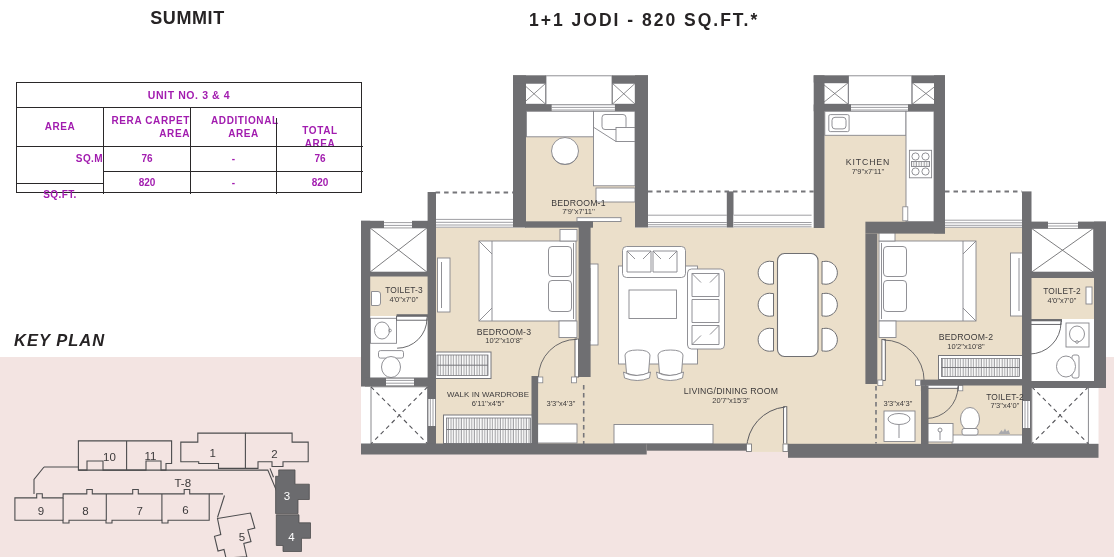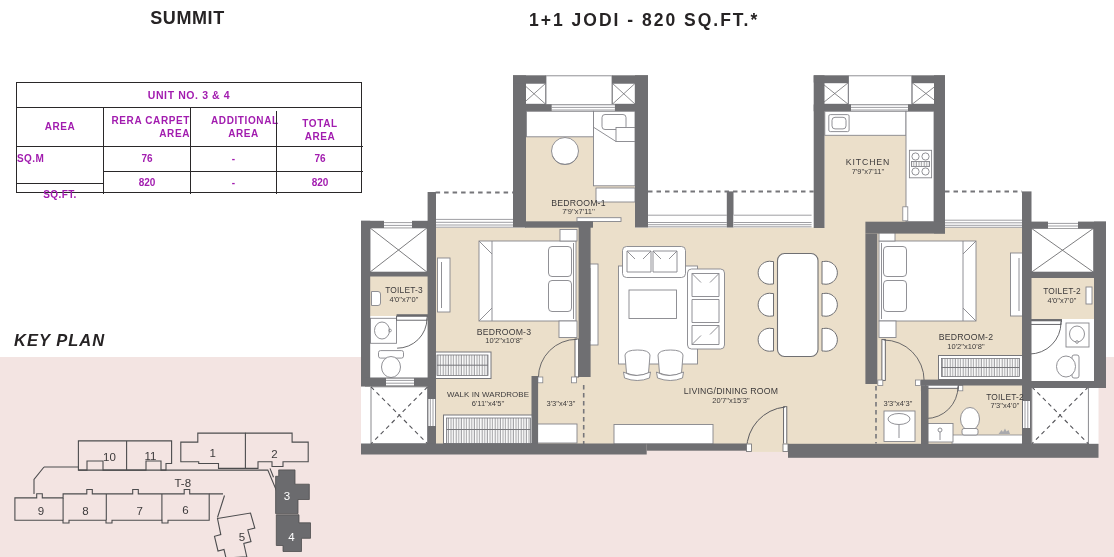--- a/index.html
+++ b/index.html
@@ -15,23 +15,23 @@
 
 <div class="abs" style="left:529px;top:10px;width:400px;text-align:left;font-size:17.5px;font-weight:bold;letter-spacing:2px;color:#262324;">1+1 JODI - 820 SQ.FT.*</div>
 
 <div class="abs" style="left:16px;top:42px;width:346px;height:111px;border:1.6px solid #2a2829;box-sizing:border-box;color:#a21caf;margin-top:40px;">
 
   <div class="abs" style="left:0;top:0;width:100%;height:25px;border-bottom:1.4px solid #2a2829;box-sizing:border-box;text-align:center;font-size:10.5px;font-weight:bold;letter-spacing:.6px;line-height:24px;">UNIT NO. 3 &amp; 4</div>
 
   <div class="abs" style="left:0;top:25px;width:86px;height:38px;font-size:10px;font-weight:bold;letter-spacing:.6px;text-align:center;line-height:38px;">AREA</div>
   <div class="abs" style="left:86px;top:25px;width:87px;height:38px;border-left:1.4px solid #2a2829;box-sizing:border-box;font-size:10px;font-weight:bold;letter-spacing:.6px;text-align:right;line-height:13px;padding-top:6px;">RERA CARPET<br>AREA</div>
   <div class="abs" style="left:173px;top:25px;width:86px;height:38px;border-left:1.4px solid #2a2829;box-sizing:border-box;font-size:10px;font-weight:bold;letter-spacing:.6px;text-align:center;line-height:13px;padding-top:6px;padding-left:20px;">ADDITIONAL<br>AREA</div>
-  <div class="abs" style="left:259px;top:28px;width:87px;height:38px;border-left:1.4px solid #2a2829;box-sizing:border-box;font-size:10px;font-weight:bold;letter-spacing:.6px;text-align:center;line-height:13px;padding-top:6px;">TOTAL<br>AREA</div>
-
-  <div class="abs" style="left:0;top:63px;width:86px;height:25px;border-top:1.4px solid #2a2829;box-sizing:border-box;font-size:10px;font-weight:bold;text-align:left;line-height:24px;letter-spacing:.4px;">SQ.M</div>
+  <div class="abs" style="left:259px;top:35px;width:87px;height:38px;border-left:1.4px solid #2a2829;box-sizing:border-box;font-size:10px;font-weight:bold;letter-spacing:.6px;text-align:center;line-height:13px;padding-top:6px;">TOTAL<br>AREA</div>
+
+  <div class="abs" style="left:0;top:63px;width:86px;height:25px;border-top:1.4px solid #2a2829;box-sizing:border-box;font-size:10px;font-weight:bold;text-align:right;line-height:24px;letter-spacing:.4px;">SQ.M</div>
   <div class="abs" style="left:86px;top:63px;width:87px;height:25px;border-top:1.4px solid #2a2829;border-left:1.4px solid #2a2829;box-sizing:border-box;font-size:10px;font-weight:bold;text-align:center;line-height:24px;">76</div>
   <div class="abs" style="left:173px;top:63px;width:86px;height:25px;border-top:1.4px solid #2a2829;border-left:1.4px solid #2a2829;box-sizing:border-box;font-size:10px;font-weight:bold;text-align:center;line-height:24px;">-</div>
   <div class="abs" style="left:259px;top:63px;width:87px;height:25px;border-top:1.4px solid #2a2829;border-left:1.4px solid #2a2829;box-sizing:border-box;font-size:10px;font-weight:bold;text-align:center;line-height:24px;">76</div>
 
   <div class="abs" style="left:0;top:100px;width:86px;height:23px;border-top:1.4px solid #2a2829;box-sizing:border-box;font-size:10px;font-weight:bold;text-align:center;line-height:21px;letter-spacing:.4px;">SQ.FT.</div>
   <div class="abs" style="left:86px;top:88px;width:87px;height:23px;border-top:1.4px solid #2a2829;border-left:1.4px solid #2a2829;box-sizing:border-box;font-size:10px;font-weight:bold;text-align:center;line-height:21px;">820</div>
   <div class="abs" style="left:173px;top:88px;width:86px;height:23px;border-top:1.4px solid #2a2829;border-left:1.4px solid #2a2829;box-sizing:border-box;font-size:10px;font-weight:bold;text-align:center;line-height:21px;">-</div>
   <div class="abs" style="left:259px;top:88px;width:87px;height:23px;border-top:1.4px solid #2a2829;border-left:1.4px solid #2a2829;box-sizing:border-box;font-size:10px;font-weight:bold;text-align:center;line-height:21px;">820</div>
 </div>
 

